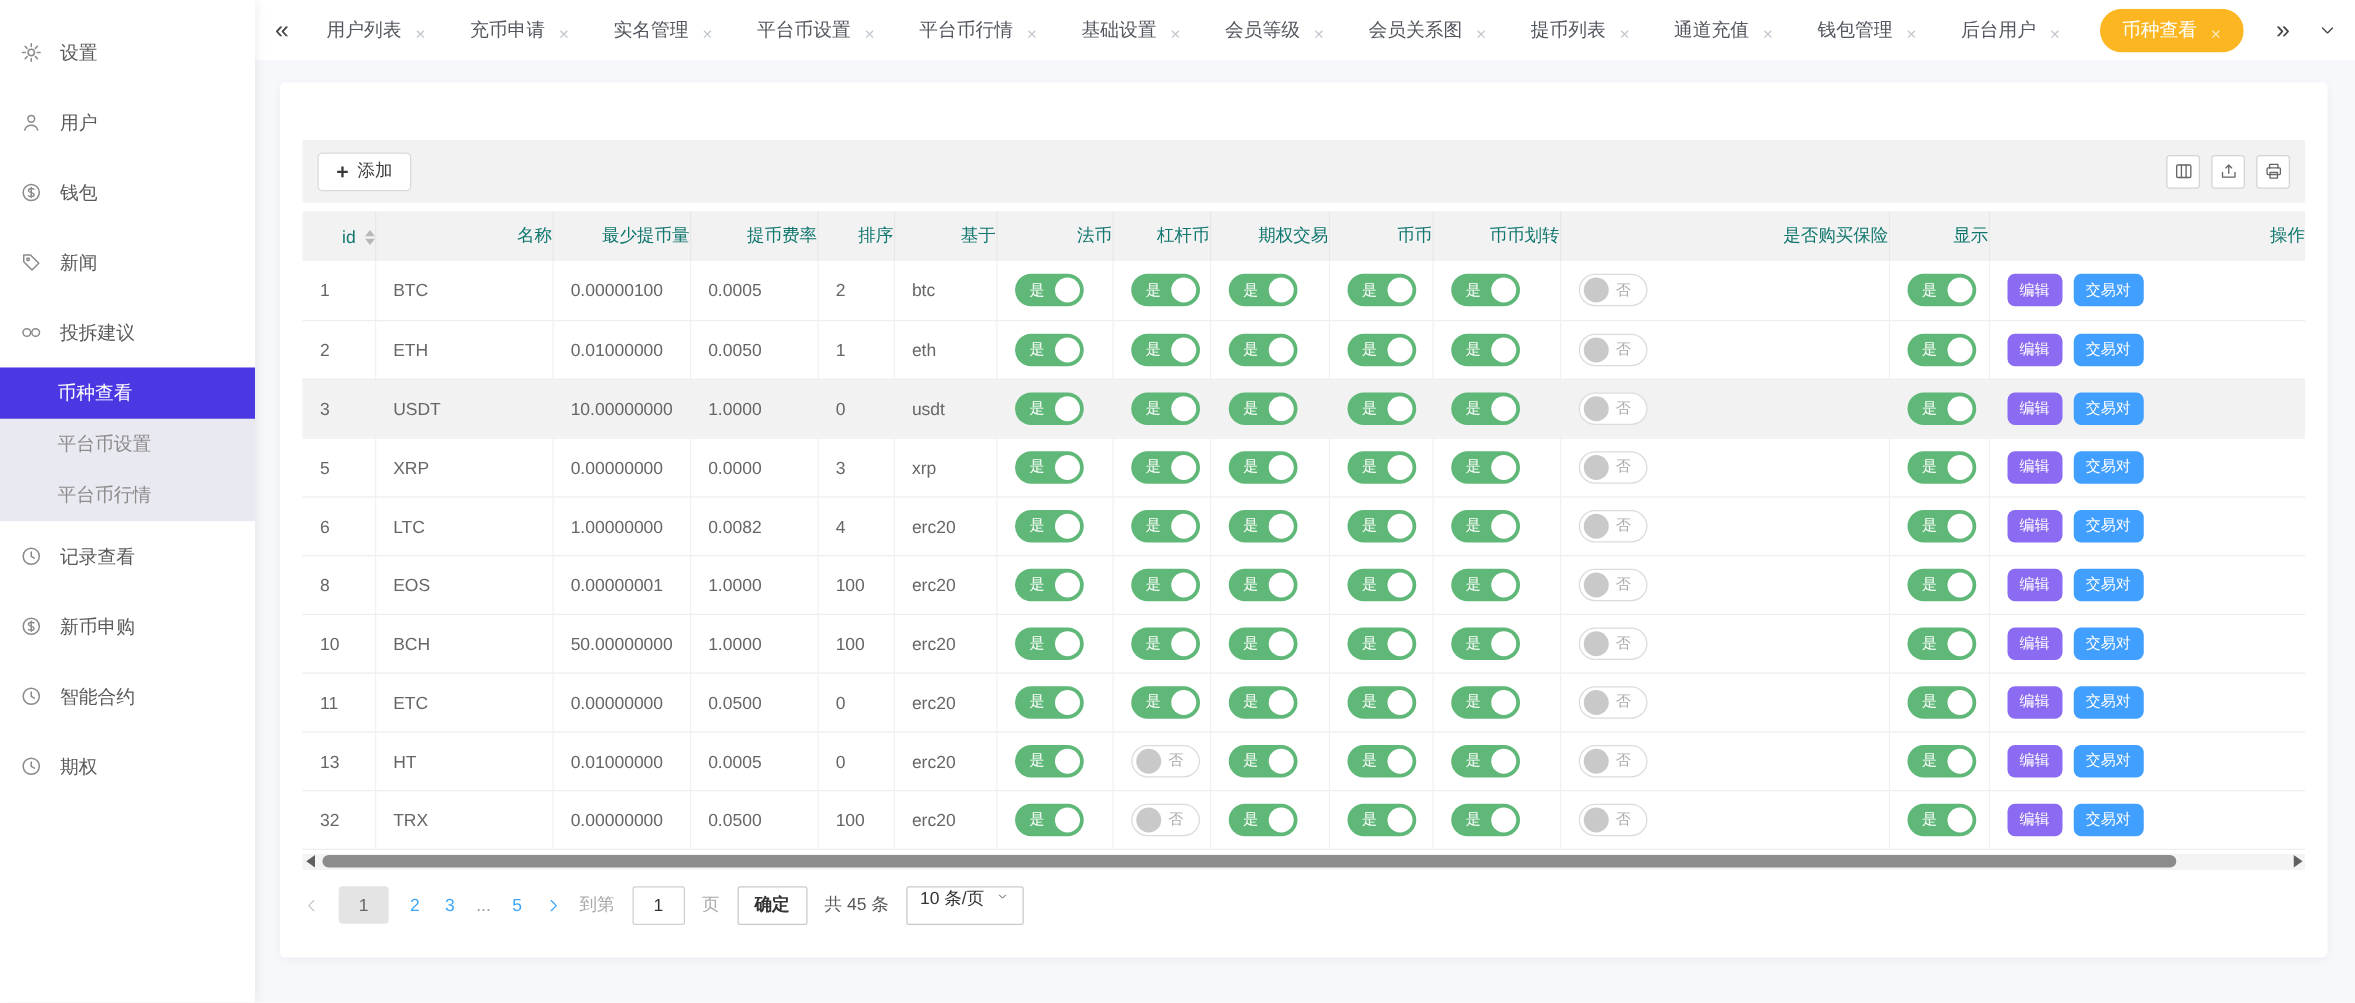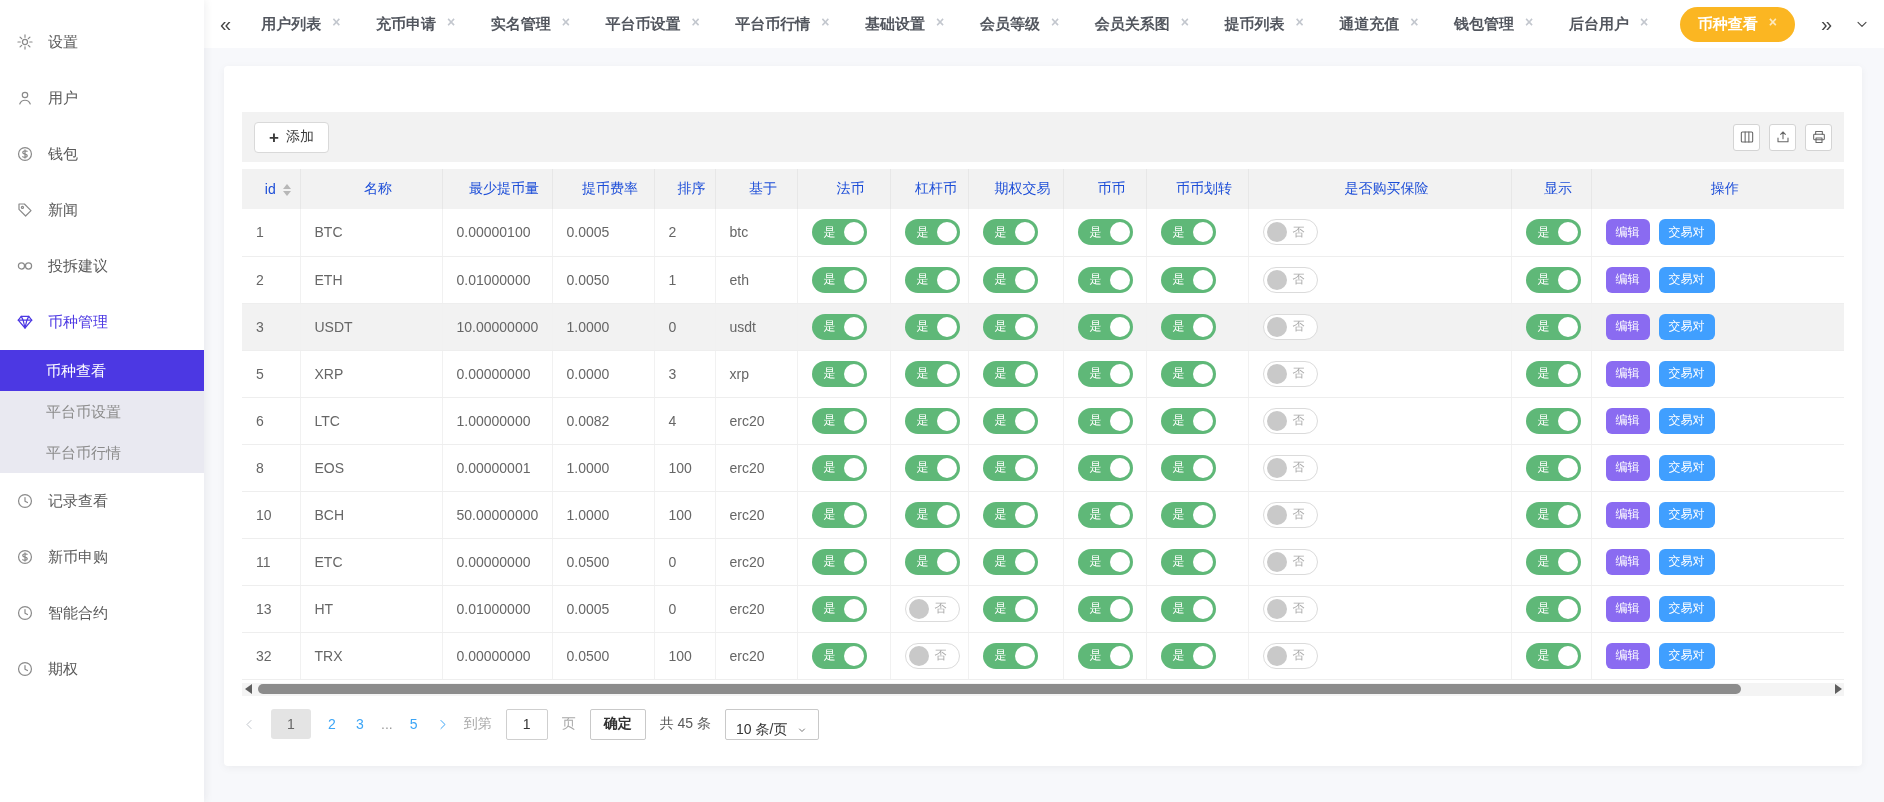--- a/index.html
+++ b/index.html
@@ -17,40 +17,40 @@
   .sub-item { height:41px; line-height:41px; padding-left:46px; font-size:15px; color:#8C8C8C; cursor:pointer; white-space:nowrap; }
   .sub-item.active { background:var(--accent,#4C38E3); color:#fff; }
 
   
   .main { flex:1; display:flex; flex-direction:column; min-width:0; }
 
   
   .tabbar { height:48px; background:#fff; display:flex; align-items:center; padding:0 14px 0 16px; }
   .tab-scroll { font-size:20px; color:#454545; cursor:pointer; user-select:none; line-height:1; }
   .tabs { flex:1; display:flex; align-items:center; justify-content:space-between; margin:0 26px; overflow:hidden; }
-  .tab { display:flex; align-items:flex-start; gap:11px; font-size:15px; color:#52565e; white-space:nowrap; cursor:pointer; padding:7px 4px;font-weight:bold; }
+  .tab { display:flex; align-items:flex-end; gap:11px; font-size:15px; color:#52565e; white-space:nowrap; cursor:pointer; padding:7px 4px; }
   .tab-close { color:#C3C7CE; font-size:14px; line-height:1; }
   .tab.active { background:var(--tab-active,#FBB622); color:#fff; border-radius:18px; padding:8px 18px; }
   .tab.active .tab-close { color:rgba(255,255,255,.7); }
   .tab-menu { margin-left:22px; color:#454545; display:inline-flex; cursor:pointer; }
 
   
   .content { flex:1; position:relative; background:#F7F8FB; }
   .card { position:absolute; left:20px; right:22px; top:18px; bottom:36px; background:#fff; border-radius:4px; box-shadow:0 2px 8px rgba(0,0,0,.05); padding:46px 18px 0 18px; }
 
   
   .toolbar { height:50px; background:#F2F2F2; display:flex; align-items:center; padding:0 12px; margin-bottom:7px; }
   .add-btn { display:inline-flex; align-items:center; gap:7px; height:31px; padding:0 14px; background:#fff; border:1px solid #D9D9D9; border-radius:4px; font-size:14px; color:#3a3a3a; cursor:pointer; font-family:inherit; }
   .add-btn .plus { font-size:17px; font-weight:bold; line-height:1; color:#3a3a3a; }
   .tool-icons { margin-left:auto; display:flex; gap:9px; }
   .tool-btn { width:27px; height:27px; display:inline-flex; align-items:center; justify-content:center; background:#fff; border:1px solid #D4D4D4; border-radius:3px; color:#666; cursor:pointer; padding:0; }
 
   
   table { width:1602px; border-collapse:collapse; table-layout:fixed; }
-  thead th { height:40px; background:#F2F2F2; font-weight:normal; font-size:14px; color:#1d4ed8; text-align:center; padding-left:14px; border-right:1px solid #E7E7E7; white-space:nowrap; }
+  thead th { height:40px; background:#F2F2F2; font-weight:normal; font-size:14px; color:#0f766e; text-align:right; padding-left:14px; border-right:1px solid #E7E7E7; white-space:nowrap; }
   thead th:last-child { border-right:none; }
   tbody td { height:47px; font-size:14px; color:#666; padding-left:14px; border-bottom:1px solid #EEEEEE; border-right:1px solid #F1F1F1; white-space:nowrap; background:#fff; }
   tbody td:last-child { border-right:none; }
   tbody tr.tr-hl td { background:#F2F2F2; }
   .sort { display:inline-flex; flex-direction:column; gap:2px; margin-left:7px; vertical-align:middle; }
   .sort i { width:0; height:0; border-left:4px solid transparent; border-right:4px solid transparent; }
   .sort .up { border-bottom:5px solid #b7b7b7; }
   .sort .down { border-top:5px solid #b7b7b7; }
 
   
@@ -83,21 +83,21 @@
   .pg-arrow { display:inline-flex; color:#C2C6CC; cursor:default; }
   .pg-arrow.next { color:var(--link-blue,#3CA5F6); cursor:pointer; }
   .pg-num { min-width:40px; height:30px; display:inline-flex; align-items:center; justify-content:center; border-radius:3px; }
   .pg-num.current { background:#E4E4E4; color:#666; }
   .pg-num.link { color:var(--link-blue,#3CA5F6); cursor:pointer; min-width:14px; }
   .pg-ellipsis { color:#9a9a9a; }
   .pg-text { color:#A8A8A8; }
   .pg-input { width:42px; height:31px; border:1px solid #CFCFCF; border-radius:2px; text-align:center; font-size:14px; color:#333; font-family:inherit; }
   .pg-confirm { height:31px; padding:0 13px; background:#fff; border:1px solid #C9C9C9; border-radius:2px; font-size:14px; font-weight:700; color:#333; cursor:pointer; font-family:inherit; }
   .pg-total { color:#595959; }
-  .pg-select { height:31px; display:inline-flex; align-items:flex-end; gap:9px; padding:0 10px; border:1px solid #C9C9C9; border-radius:2px; color:#333; cursor:pointer; background:#fff; }
+  .pg-select { height:31px; display:inline-flex; align-items:flex-start; gap:9px; padding:0 10px; border:1px solid #C9C9C9; border-radius:2px; color:#333; cursor:pointer; background:#fff; }
   .pg-select svg { color:#555; }
 </style>
 </head>
 <body>
 
 <div class="app">
   <aside class="sidebar" id="sidebar">
       <div class="side-item">
         <span class="side-icon">
           <svg width="18" height="18" viewBox="0 0 24 24" fill="none" stroke="currentColor" stroke-width="1.6" stroke-linecap="round" stroke-linejoin="round">
@@ -135,29 +135,20 @@
         <span class="side-label">新闻</span>
       </div>
       <div class="side-item">
         <span class="side-icon">
           <svg width="18" height="18" viewBox="0 0 24 24" fill="none" stroke="currentColor" stroke-width="1.6" stroke-linecap="round" stroke-linejoin="round">
             <circle cx="7.3" cy="12" r="4.1"></circle>
             <circle cx="16.7" cy="12" r="4.1"></circle>
           </svg>
         </span>
         <span class="side-label">投拆建议</span>
-      </div>
-      <div class="side-item active">
-        <span class="side-icon">
-          <svg width="18" height="18" viewBox="0 0 24 24" fill="none" stroke="currentColor" stroke-width="1.6" stroke-linecap="round" stroke-linejoin="round">
-            <path d="M7 4.5h10l4 5-9 10.5L3 9.5z"></path>
-            <path d="M3 9.5h18M9.5 9.5L12 20M14.5 9.5L12 20M7 4.5l2.5 5M17 4.5l-2.5 5"></path>
-          </svg>
-        </span>
-        <span class="side-label">币种管理</span>
       </div>
       <div class="submenu">
         <div class="sub-item active">币种查看</div>
         <div class="sub-item">平台币设置</div>
         <div class="sub-item">平台币行情</div>
       </div>
       <div class="side-item">
         <span class="side-icon">
           <svg width="18" height="18" viewBox="0 0 24 24" fill="none" stroke="currentColor" stroke-width="1.6" stroke-linecap="round" stroke-linejoin="round">
             <circle cx="12" cy="12" r="8.6"></circle>

